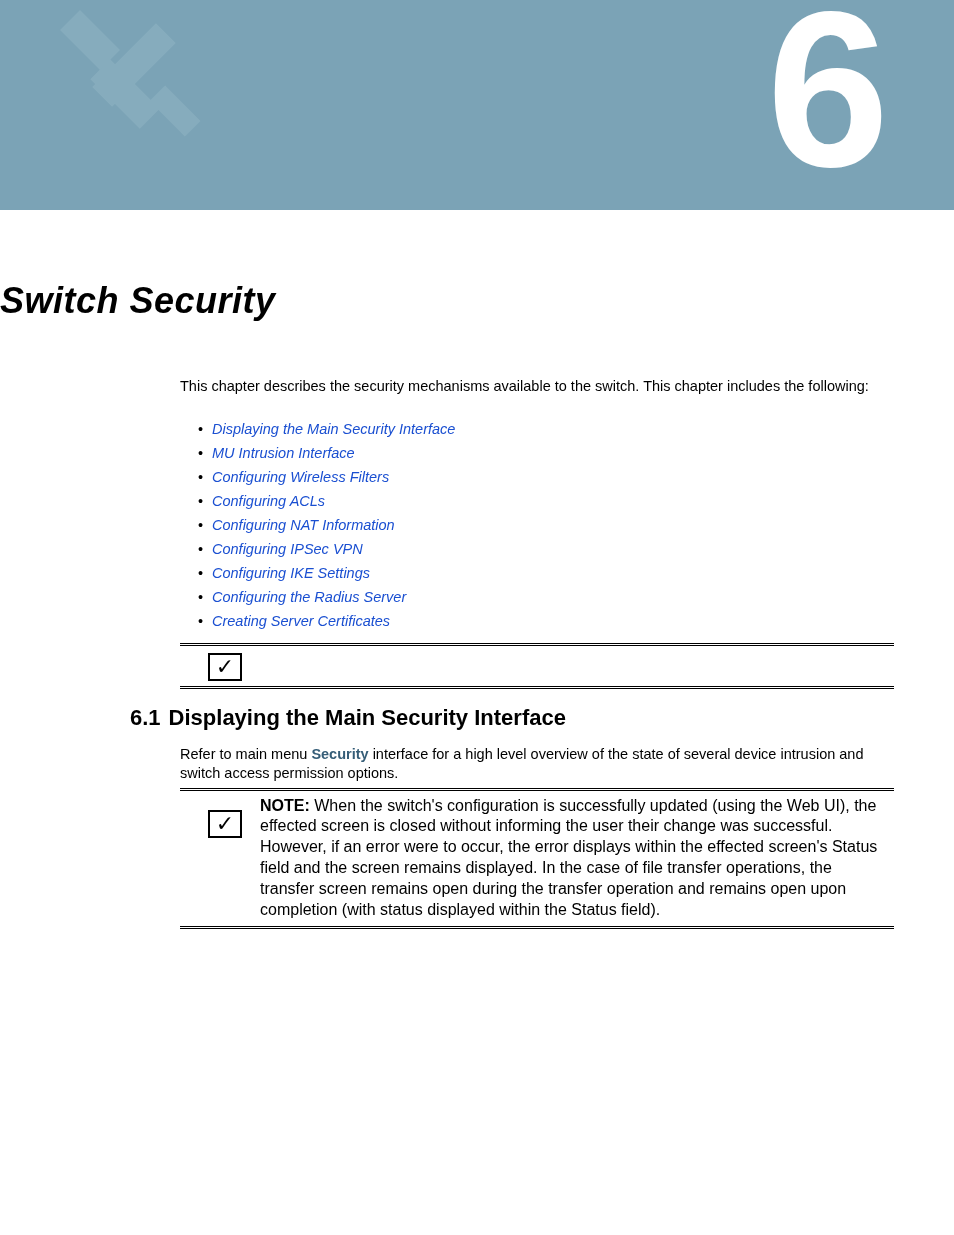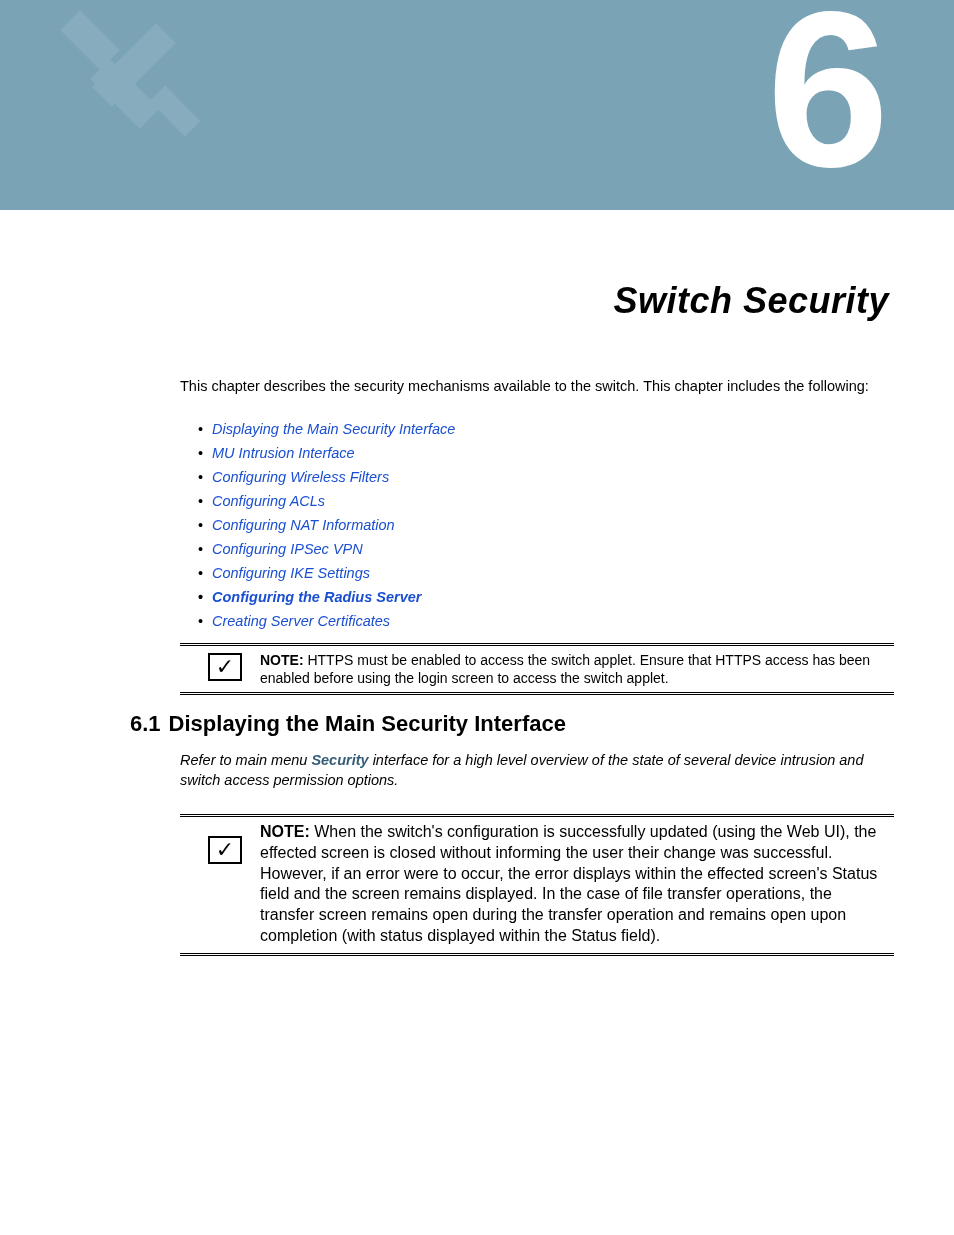--- a/index.html
+++ b/index.html
@@ -30,21 +30,21 @@
     position: absolute;
     right: 65px;
     top: -20px;
     font-size: 220px;
     font-weight: 900;
     color: #fff;
     font-family: Arial, sans-serif;
     line-height: 1;
   }
   .chapter-title {
-    text-align: right;
+    text-align: left;
     font-size: 36px;
     font-weight: 700;
     font-style: italic;
     font-family: Arial, sans-serif;
     margin: 70px 65px 0 0;
     letter-spacing: 0.5px;
   }
   .content {
     margin: 55px 60px 0 180px;
   }
@@ -65,21 +65,21 @@
     position: relative;
     padding-left: 14px;
   }
   ul.links li::before {
     content: "•";
     position: absolute;
     left: 0;
     font-style: normal;
     color: #000;
   }
-  ul.links li.bold-link { font-weight: 700; }
+  ul.links li.bold-link { font-weight: 400; }
   .notebox {
     border-top: 3px double #000;
     border-bottom: 3px double #000;
     margin-top: 14px;
     padding: 5px 0;
     display: flex;
     align-items: flex-start;
     gap: 18px;
   }
   .notebox .icon-wrap {
@@ -106,22 +106,21 @@
   .section-heading {
     font-size: 22px;
     font-weight: 700;
     margin: 16px 0 14px -50px;
     font-family: Arial, sans-serif;
   }
   .section-heading .num { margin-right: 8px; }
   .body-text {
     font-size: 14.5px;
     line-height: 1.35;
-    margin-bottom: 24px;
-    font-style: italic;
+    margin-bottom: 4px;
   }
   .body-text .security-bold { font-weight: 700; color: #355d77; }
   .notebox2 {
     border-top: 3px double #000;
     border-bottom: 3px double #000;
     padding: 5px 0 6px 0;
     display: flex;
     align-items: flex-start;
     gap: 18px;
   }
@@ -167,23 +166,20 @@
     <li>Configuring IPSec VPN</li>
     <li>Configuring IKE Settings</li>
     <li class="bold-link">Configuring the Radius Server</li>
     <li>Creating Server Certificates</li>
   </ul>
 
   <div class="notebox">
     <div class="icon-wrap">
       <div class="check-icon">✓</div>
     </div>
-    <p class="note-text">
-      <span class="label">NOTE:</span><span> HTTPS must be enabled to access the switch applet. Ensure that HTTPS access has been enabled before using the login screen to access the switch applet.</span>
-    </p>
   </div>
 
   <h2 class="section-heading">
     <span class="num">6.1</span><span>Displaying the Main Security Interface</span>
   </h2>
 
   <p class="body-text">
     <span>Refer to main menu </span><span class="security-bold">Security</span><span> interface for a high level overview of the state of several device intrusion and switch access permission options.</span>
   </p>
 

